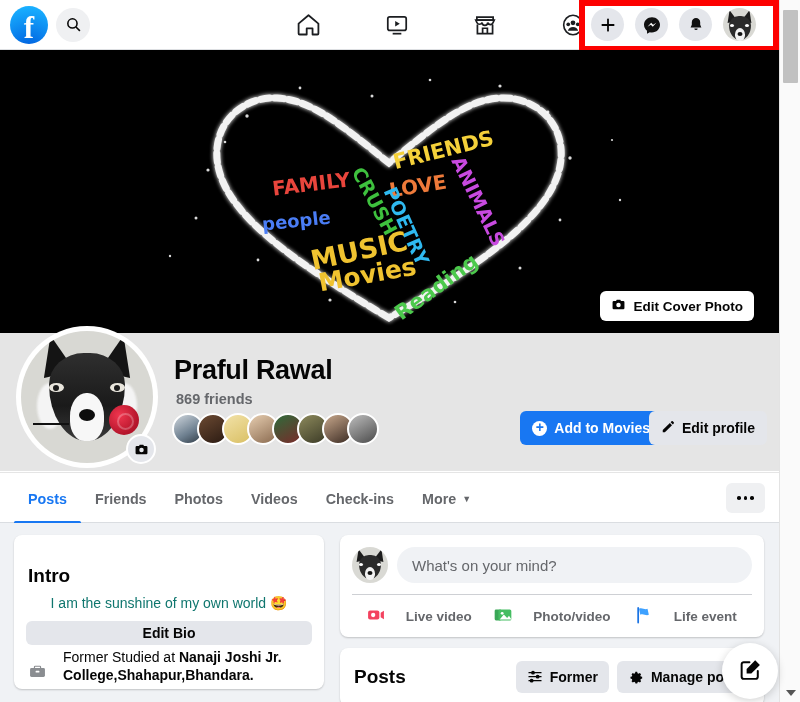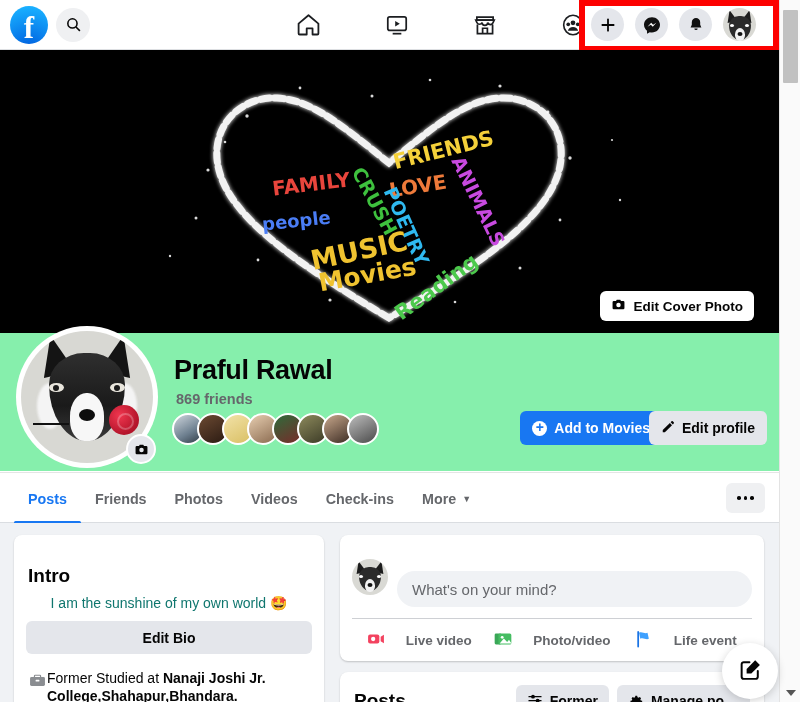--- a/index.html
+++ b/index.html
@@ -66,21 +66,21 @@
     white-space: nowrap; pointer-events: none; }
   .edit-cover-btn {
     position: absolute; right: 25px; bottom: 12px; height: 30px;
     background: #ffffff; border-radius: 6px; display: flex; align-items: center;
     gap: 7px; padding: 0 11px; cursor: pointer;
     font-size: 13.5px; font-weight: bold; color: #050505;
     box-shadow: 0 1px 3px rgba(0,0,0,.35);
   }
 
   
-  .profile-area { position: absolute; top: 333px; left: 0; width: 779px; height: 138px; background: #86efac; }
+  .profile-area { position: absolute; top: 333px; left: 0; width: 779px; height: 138px; background: #e5e5e5; }
   .pfp-outer {
     position: absolute; left: 16px; top: -7px; width: 142px; height: 142px;
     border-radius: 50%; background: #fff; padding: 5px;
   }
   .pfp {
     width: 132px; height: 132px; border-radius: 50%; background: #d8d8d3;
     position: relative; overflow: hidden;
   }
   .pfp .bigwolf { position: absolute; left: 0; top: 0; width: 100%; height: 100%; }
   .bw-ear { position: absolute; width: 0; height: 0; border-left: 16px solid transparent;
@@ -146,35 +146,35 @@
     background: #eff0f2; border-radius: 6px; display: flex; align-items: center;
     justify-content: center; cursor: pointer; }
   .dots-btn i { width: 3.5px; height: 3.5px; background: #050505; border-radius: 50%; margin: 0 1.5px; display:block;}
 
   
   .content { position: absolute; top: 523px; left: 0; width: 779px; bottom: 0; background: #f0f2f5; }
   .card { background: #fff; border-radius: 8px; box-shadow: 0 1px 2px rgba(0,0,0,.2); }
   .col-left { position: absolute; left: 14px; top: 12px; width: 310px; }
   .intro-title { font-size: 19px; font-weight: bold; color: #050505; padding: 30px 14px 6px; }
   .bio-text { text-align: center; font-size: 14px; color: #0f766e; padding: 2px 14px 10px; }
-  .edit-bio-btn { margin: 0 12px 12px; height: 33px; background: #e4e6eb; border-radius: 6px;
+  .edit-bio-btn { margin: 0 12px 0; height: 24px; background: #e4e6eb; border-radius: 6px;
     display: flex; align-items: center; justify-content: center; font-size: 14px;
     font-weight: bold; color: #050505; cursor: pointer; }
-  .intro-row { display: flex; gap: 0; padding: 4px 14px 12px; align-items: flex-start; }
+  .intro-row { display: flex; gap: 16px; padding: 4px 14px 4px; align-items: flex-end; }
   .intro-row .txt { font-size: 14px; color: #050505; line-height: 1.28; }
   .intro-row .txt b { font-weight: bold; }
 
   .col-right { position: absolute; left: 340px; top: 12px; width: 424px; }
   .composer { padding: 12px 12px 0; }
   .composer-top { display: flex; align-items: center; gap: 9px; }
   .comp-avatar { width: 36px; height: 36px; border-radius: 50%; background: #d9d9d4;
     overflow: hidden; position: relative; flex: none; }
   .comp-input { flex: 1; height: 36px; background: #f0f2f5; border-radius: 20px;
     display: flex; align-items: center; padding: 0 15px; color: #65676b; font-size: 15px;
-    cursor: pointer; margin-top: 24px; }
+    cursor: pointer; }
   .comp-divider { height: 1px; background: #ced0d4; margin: 11px 0 0; }
   .comp-actions { display: flex; height: 42px; }
   .comp-act { flex: 1; display: flex; align-items: center; justify-content: center; gap: 20px;
     font-size: 13.5px; font-weight: bold; color: #65676b; cursor: pointer; }
 
   .posts-card { margin-top: 11px; padding: 13px 14px; display: flex; align-items: center; }
   .posts-title { font-size: 19px; font-weight: bold; color: #050505; flex: 1; }
   .pill { height: 32px; background: #e4e6eb; border-radius: 6px; display: flex; align-items: center;
     gap: 7px; padding: 0 11px; font-size: 14px; font-weight: bold; color: #050505;
     cursor: pointer; margin-left: 8px; white-space: nowrap; overflow: hidden; }

